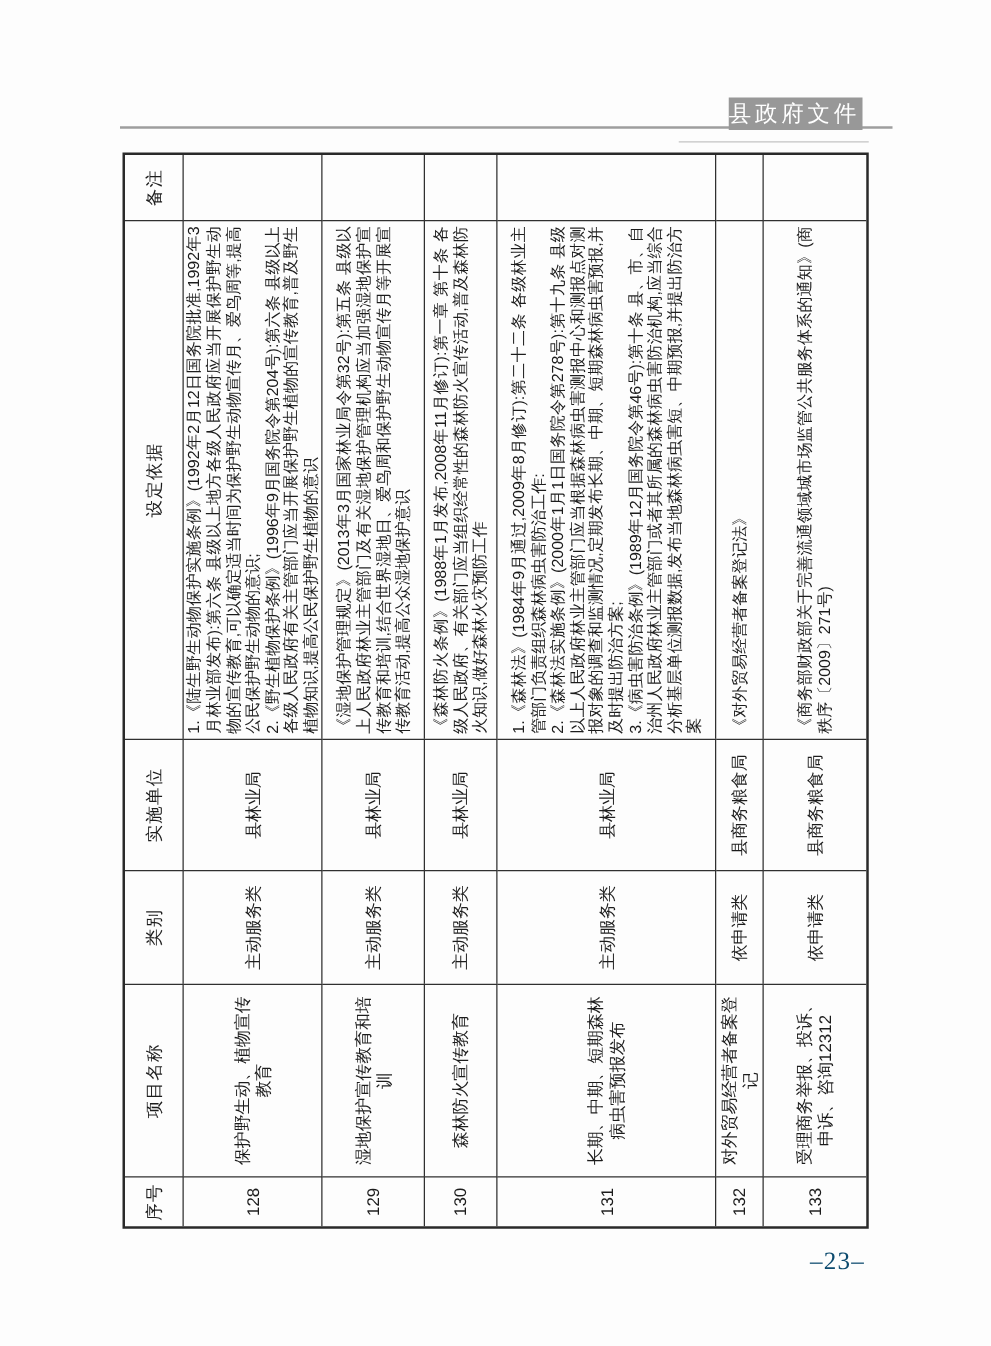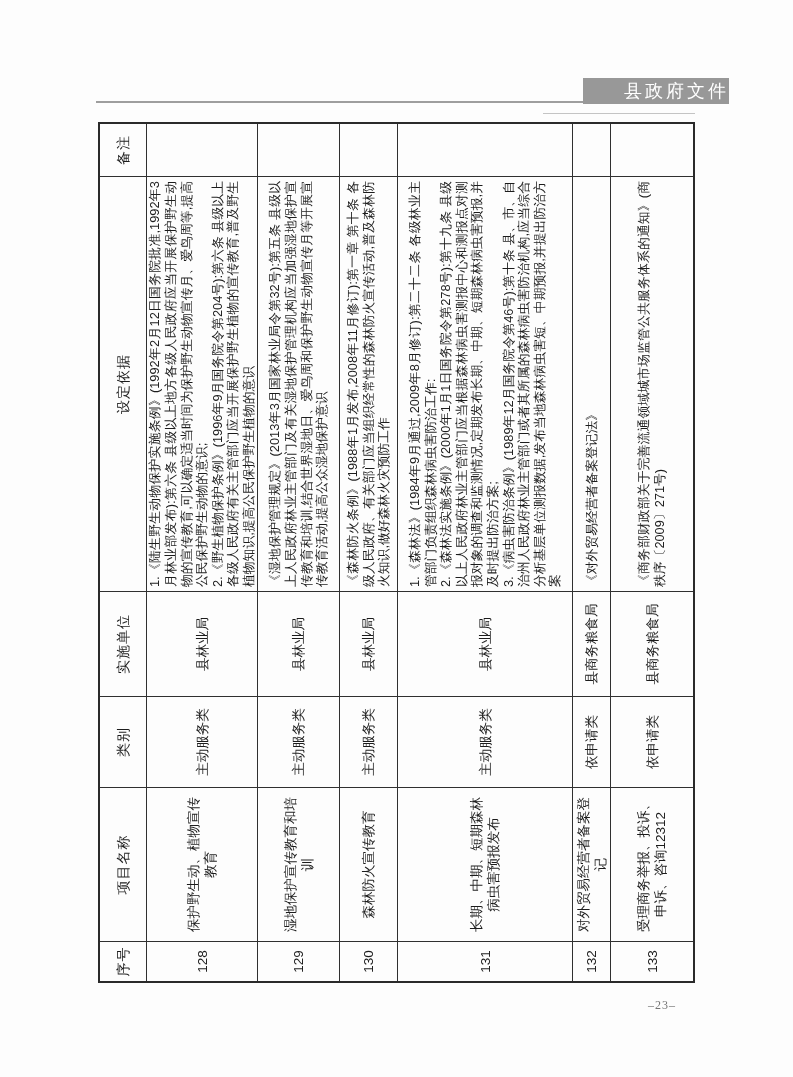--- a/index.html
+++ b/index.html
@@ -11,29 +11,29 @@
   }
   .header-rule {
     position:absolute; left:96px; top:101px; width:618px; height:2px;
     background:#9e9e9e;
   }
   .sub-rule {
     position:absolute; left:543px; top:113px; width:152px; height:1px;
     background:#c4c4c4;
   }
   .badge {
-    position:absolute; left:583px; top:78px; width:146px; height:26px;
+    position:absolute; left:583px; top:78px; width:107px; height:26px;
     background:#989898; color:#ffffff;
-    display:flex; align-items:center; justify-content:flex-end;
+    display:flex; align-items:center; justify-content:flex-start;
     font-size:18px; letter-spacing:3px; font-weight:500;
   }
   .page-number {
     position:absolute; left:648px; top:998px;
     font-family:"Liberation Serif","DejaVu Serif",serif;
-    font-size:12px; color:#737373; letter-spacing:1px;
+    font-size:20px; color:#0c4a6e; letter-spacing:1px;
   }
   
   .table-wrap {
     position:absolute; left:98px; top:983px;
     transform:rotate(-90deg); transform-origin:0 0;
   }
   .grid {
     display:grid;
     grid-template-columns:40px 154px 91px 105px 415px 52px;
     grid-template-rows:47px 111px 82px 58px 175px 38px 82px;

